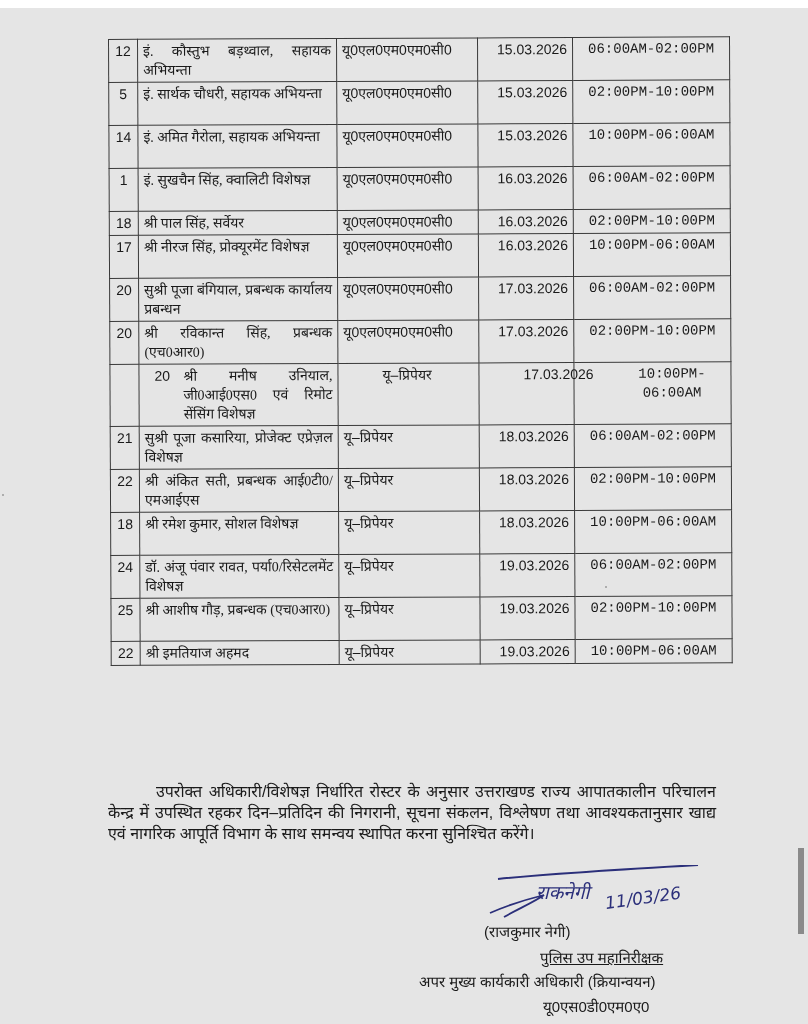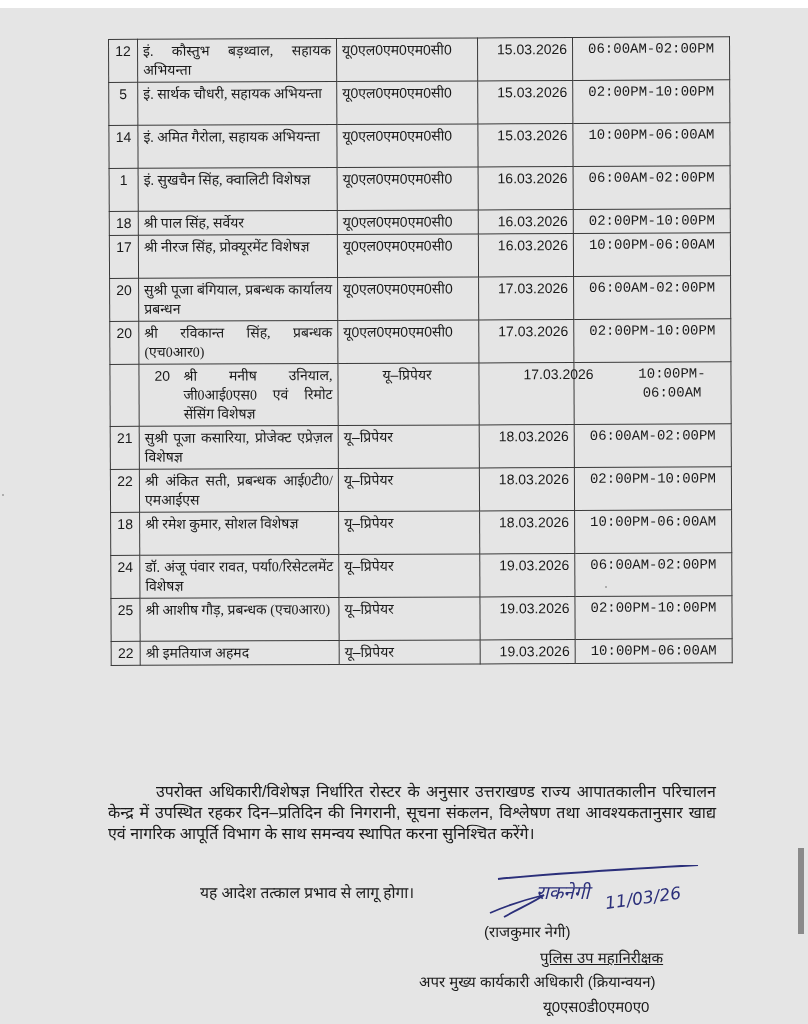--- a/index.html
+++ b/index.html
@@ -138,21 +138,20 @@
           <td class="date">19.03.2026</td>
           <td class="shift">10:00PM-06:00AM</td>
         </tr>
       </tbody>
   </table>
 
   <div class="para">
     <div class="first">उपरोक्त अधिकारी/विशेषज्ञ निर्धारित रोस्टर के अनुसार उत्तराखण्ड राज्य आपातकालीन परिचालन केन्द्र में उपस्थित रहकर दिन–प्रतिदिन की निगरानी, सूचना संकलन, विश्लेषण तथा आवश्यकतानुसार खाद्य एवं नागरिक आपूर्ति विभाग के साथ समन्वय स्थापित करना सुनिश्चित करेंगे।</div>
   </div>
 
-  <div class="effective">यह आदेश तत्काल प्रभाव से लागू होगा।</div>
 
   <svg class="signature" viewBox="0 0 230 60">
     <path d="M20 14 C 80 8, 150 4, 220 0" stroke="#2b2f7a" stroke-width="2" fill="none"></path>
     <path d="M12 48 C 30 40, 50 34, 66 30 C 58 36, 40 44, 26 52" stroke="#2b2f7a" stroke-width="1.8" fill="none"></path>
     <text id="sig-hand" x="58" y="34" font-size="19" fill="#2b2f7a" font-family="DejaVu Sans, sans-serif" font-style="italic">राकनेगी</text>
     <text id="sig-date" x="128" y="44" font-size="17" fill="#2b2f7a" font-family="DejaVu Sans, sans-serif" font-style="italic" transform="rotate(-8 128 44)">11/03/26</text>
   </svg>
 
   <div class="sig-name">(राजकुमार नेगी)</div>
   <div class="sig-title1">पुलिस उप महानिरीक्षक</div>

